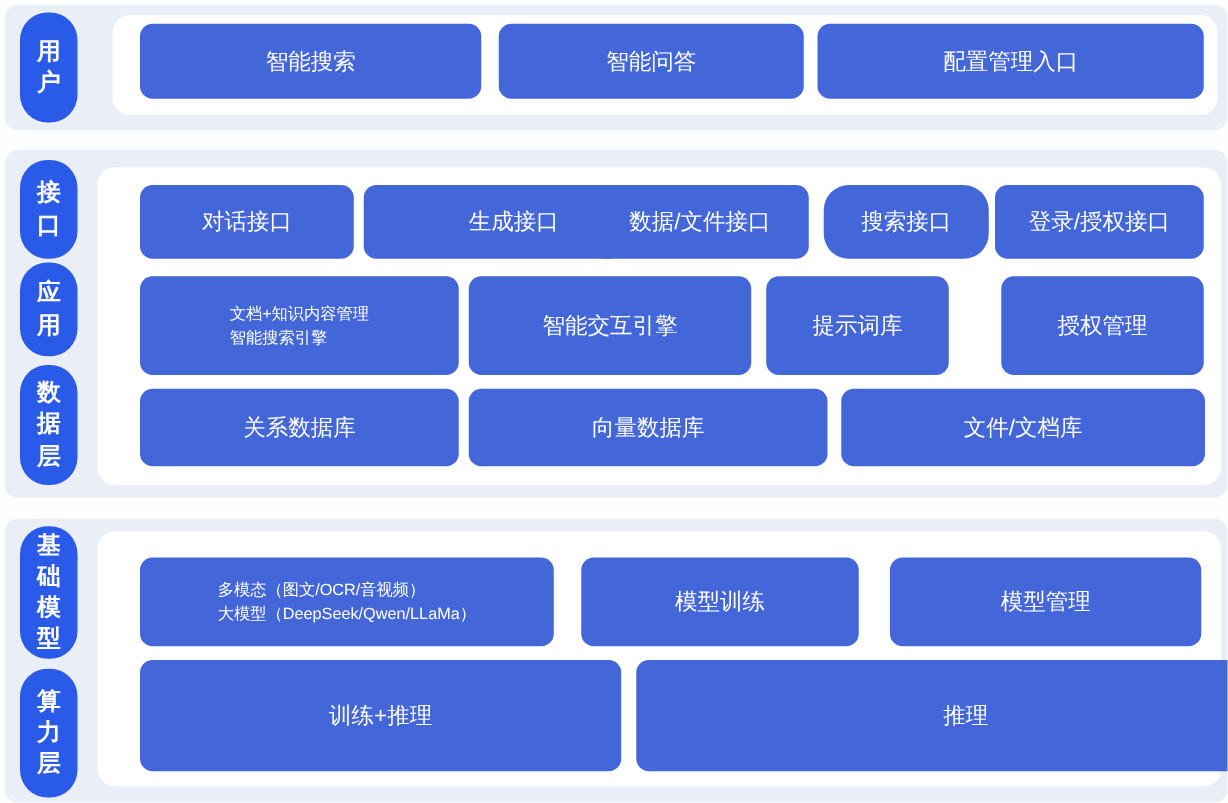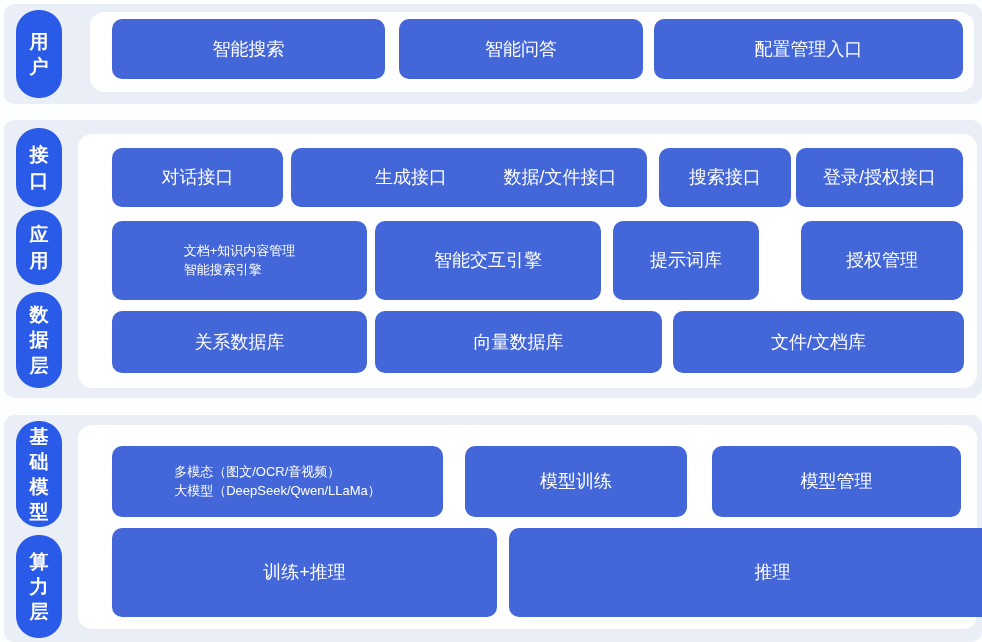--- a/index.html
+++ b/index.html
@@ -79,21 +79,21 @@
     <span>算力层</span>
   </div>
 
   <div class="btn" style="left:112px;top:19px;width:273px;height:60px;">智能搜索</div>
   <div class="btn" style="left:399px;top:19px;width:244px;height:60px;">智能问答</div>
   <div class="btn" style="left:654px;top:19px;width:309px;height:60px;">配置管理入口</div>
 
   <div class="btn" style="left:112px;top:148px;width:171px;height:59px;">对话接口</div>
   <div class="btn" style="left:291px;top:148px;width:172px;height:59px;padding-left:34px;">生成接口</div>
   <div class="btn" style="left:473px;top:148px;width:174px;height:59px;">数据/文件接口</div>
-  <div class="btn" style="left:659px;top:148px;width:132px;height:59px;">搜索接口</div>
+  <div class="btn" style="left:659px;top:148px;width:132px;height:59px;border-radius:20px;">搜索接口</div>
   <div class="btn" style="left:796px;top:148px;width:167px;height:59px;">登录/授权接口</div>
 
   <div class="btn small" style="left:112px;top:221px;width:255px;height:79px;">文档+知识内容管理
 智能搜索引擎</div>
   <div class="btn" style="left:375px;top:221px;width:226px;height:79px;">智能交互引擎</div>
   <div class="btn" style="left:613px;top:221px;width:146px;height:79px;">提示词库</div>
   <div class="btn" style="left:801px;top:221px;width:162px;height:79px;">授权管理</div>
 
   <div class="btn" style="left:112px;top:311px;width:255px;height:62px;">关系数据库</div>
   <div class="btn" style="left:375px;top:311px;width:287px;height:62px;">向量数据库</div>

